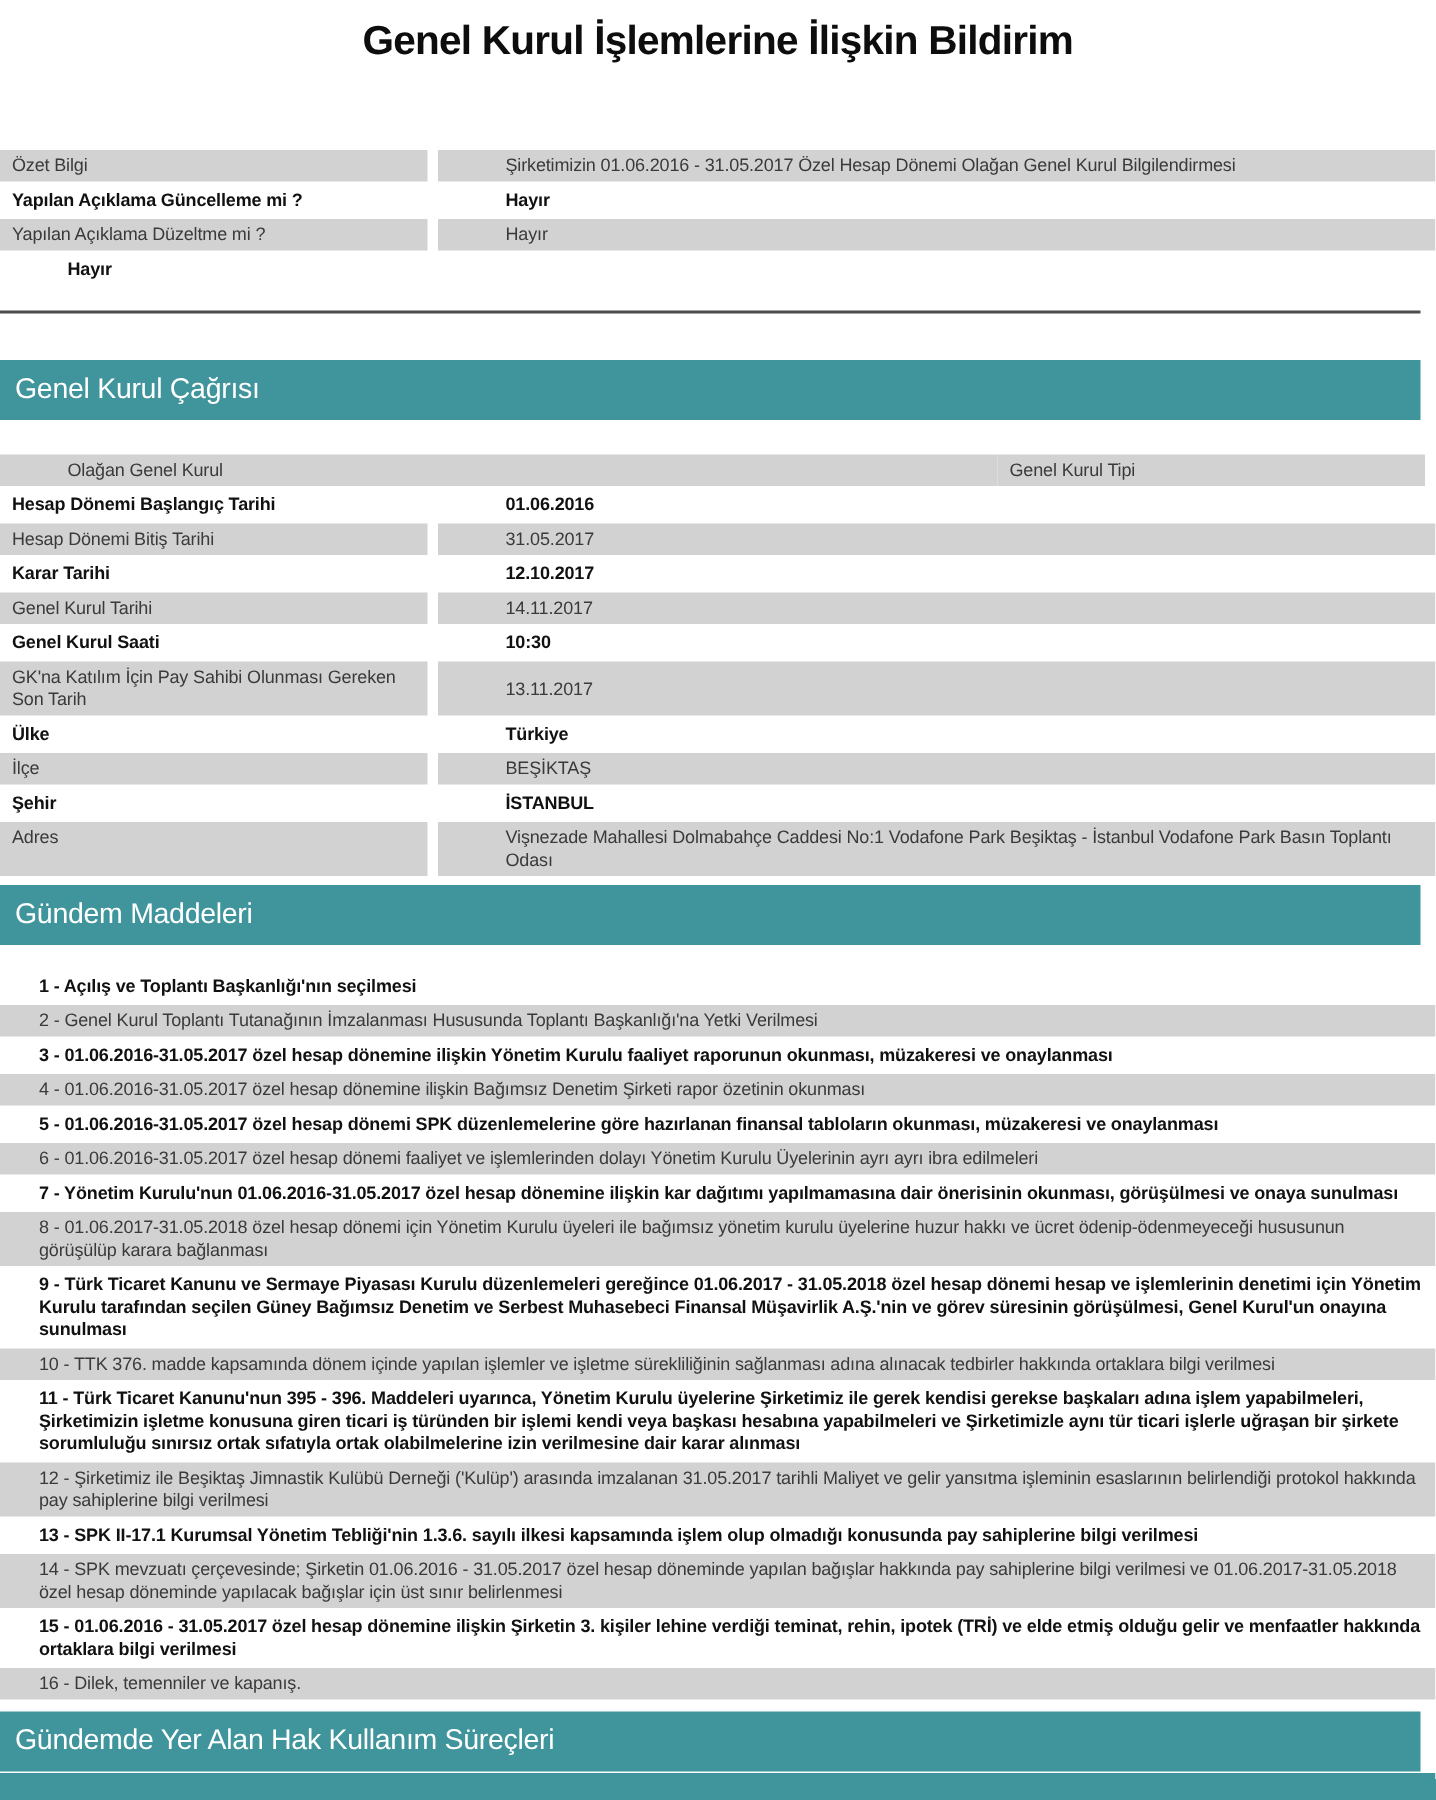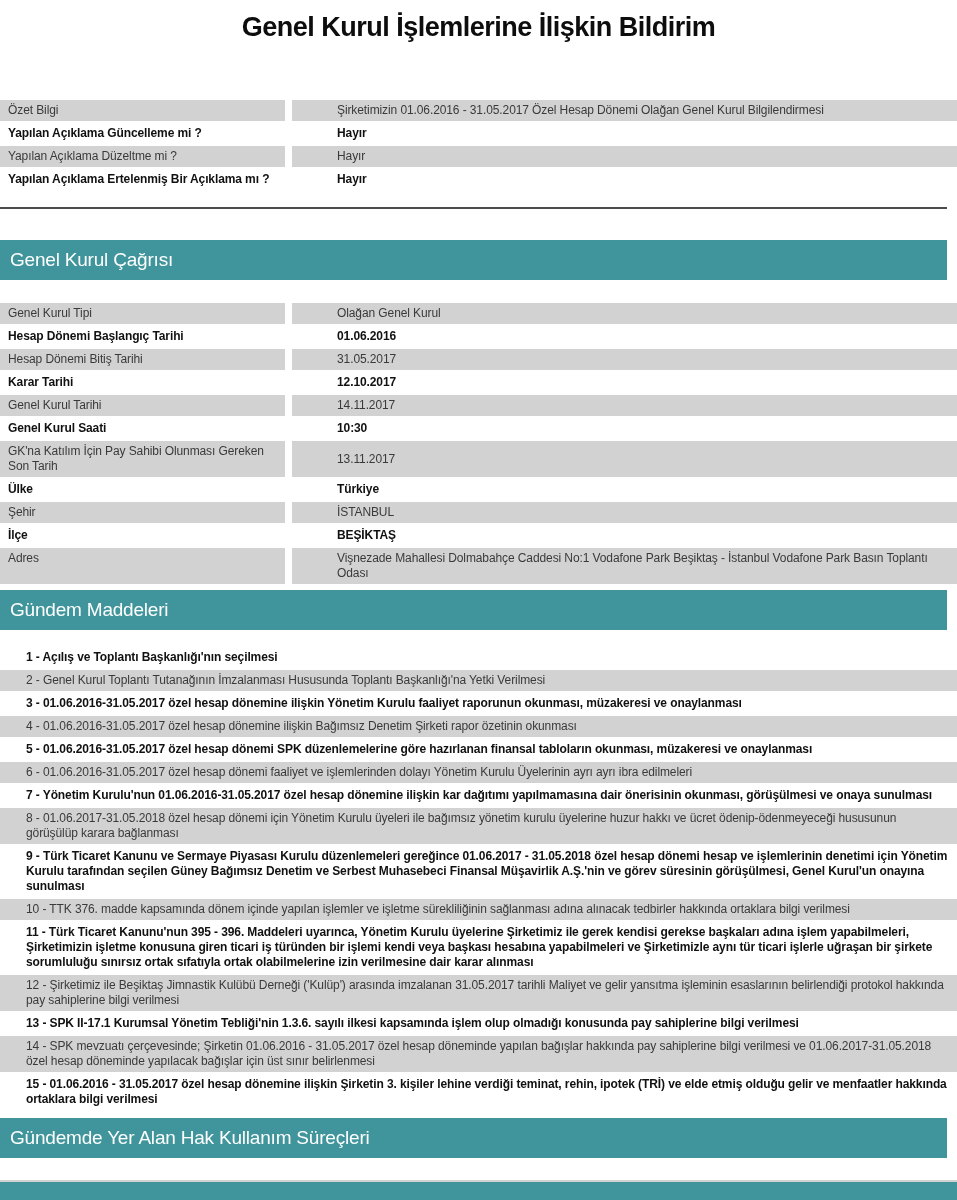--- a/index.html
+++ b/index.html
@@ -99,35 +99,34 @@
     <div class="cell label">Yapılan Açıklama Güncelleme mi ?</div>
     <div class="cell value">Hayır</div>
   </div>
 
   <div class="kvrow">
     <div class="cell label">Yapılan Açıklama Düzeltme mi ?</div>
     <div class="cell value">Hayır</div>
   </div>
 
   <div class="kvrow">
-    <div class="cell label">Yapılan Açıklama Ertelenmiş Bir Açıklama mı ?</div>
     <div class="cell value">Hayır</div>
   </div>
 </div>
 
 <hr class="separator">
 
 <div class="section-header">
   <span>Genel Kurul Çağrısı</span>
 </div>
 
 <div class="kv main">
   <div class="kvrow">
+    <div class="cell value">Olağan Genel Kurul</div>
     <div class="cell label">Genel Kurul Tipi</div>
-    <div class="cell value">Olağan Genel Kurul</div>
   </div>
 
   <div class="kvrow">
     <div class="cell label">Hesap Dönemi Başlangıç Tarihi</div>
     <div class="cell value">01.06.2016</div>
   </div>
 
   <div class="kvrow">
     <div class="cell label">Hesap Dönemi Bitiş Tarihi</div>
     <div class="cell value">31.05.2017</div>
@@ -152,30 +151,30 @@
     <div class="cell label">GK'na Katılım İçin Pay Sahibi Olunması Gereken Son Tarih</div>
     <div class="cell value">13.11.2017</div>
   </div>
 
   <div class="kvrow">
     <div class="cell label">Ülke</div>
     <div class="cell value">Türkiye</div>
   </div>
 
   <div class="kvrow">
+    <div class="cell label">İlçe</div>
+    <div class="cell value">BEŞİKTAŞ</div>
+  </div>
+
+  <div class="kvrow">
     <div class="cell label">Şehir</div>
     <div class="cell value">İSTANBUL</div>
   </div>
 
   <div class="kvrow">
-    <div class="cell label">İlçe</div>
-    <div class="cell value">BEŞİKTAŞ</div>
-  </div>
-
-  <div class="kvrow">
     <div class="cell label">Adres</div>
     <div class="cell value">Vişnezade Mahallesi Dolmabahçe Caddesi No:1 Vodafone Park Beşiktaş - İstanbul Vodafone Park Basın Toplantı Odası</div>
   </div>
 </div>
 
 <div class="section-header agenda-h">
   <span>Gündem Maddeleri</span>
 </div>
 
 <div class="agenda">
@@ -232,20 +231,23 @@
   </div>
 
   <div class="agrow">
     <div class="cell">14 - SPK mevzuatı çerçevesinde; Şirketin 01.06.2016 - 31.05.2017 özel hesap döneminde yapılan bağışlar hakkında pay sahiplerine bilgi verilmesi ve 01.06.2017-31.05.2018 özel hesap döneminde yapılacak bağışlar için üst sınır belirlenmesi</div>
   </div>
 
   <div class="agrow">
     <div class="cell">15 - 01.06.2016 - 31.05.2017 özel hesap dönemine ilişkin Şirketin 3. kişiler lehine verdiği teminat, rehin, ipotek (TRİ) ve elde etmiş olduğu gelir ve menfaatler hakkında ortaklara bilgi verilmesi</div>
   </div>
 
+  <div class="agrow">
+    <div class="cell">16 - Dilek, temenniler ve kapanış.</div>
+  </div>
 </div>
 
 <div class="section-header rights-h">
   <span>Gündemde Yer Alan Hak Kullanım Süreçleri</span>
 </div>
 
 <div class="rights">
   <div class="rrow cell">Kar Payı Dağıtım</div>
 </div>
 

